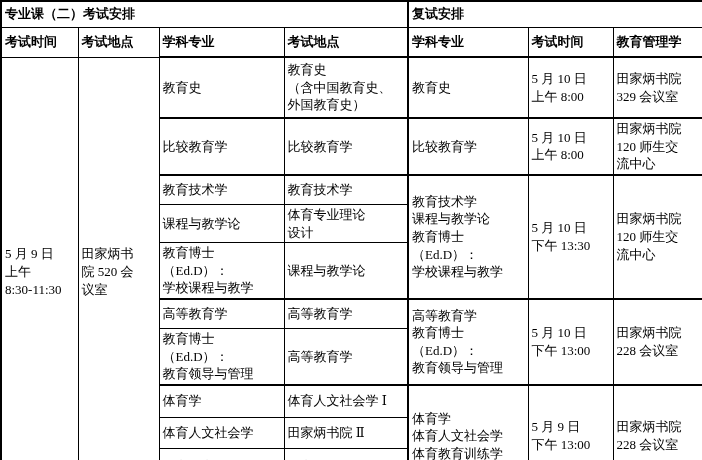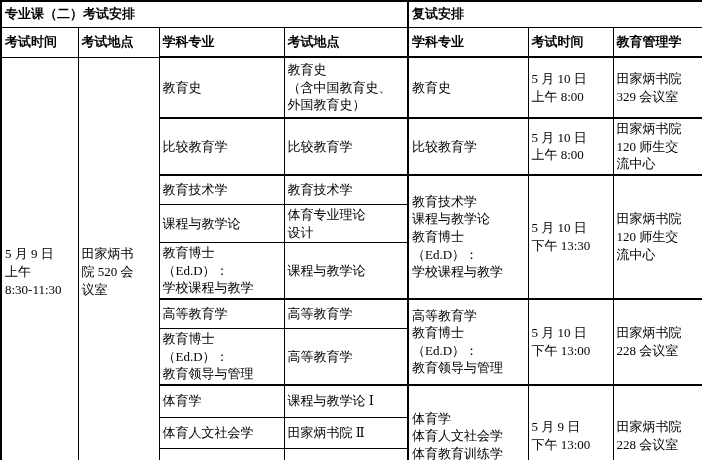--- a/index.html
+++ b/index.html
@@ -150,21 +150,21 @@
 228 会议室</td>
   </tr>
   <tr class="r7">
     <td class="c-left">教育博士（Ed.D）：
 教育领导与管理</td>
     <td class="c-left">高等教育学</td>
   </tr>
 
   <tr class="r8 group-top">
     <td class="c-left">体育学</td>
-    <td class="c-left">课程与教学论 Ⅰ</td>
+    <td class="c-left">体育人文社会学 Ⅰ</td>
     <td rowspan="3" class="c-left mid-divider">体育学
 体育人文社会学
 体育教育训练学</td>
     <td rowspan="3" class="c-center">5 月 9 日
 下午 13:00</td>
     <td rowspan="3" class="c-center">田家炳书院
 228 会议室</td>
   </tr>
   <tr class="r9">
     <td class="c-left">体育人文社会学</td>

